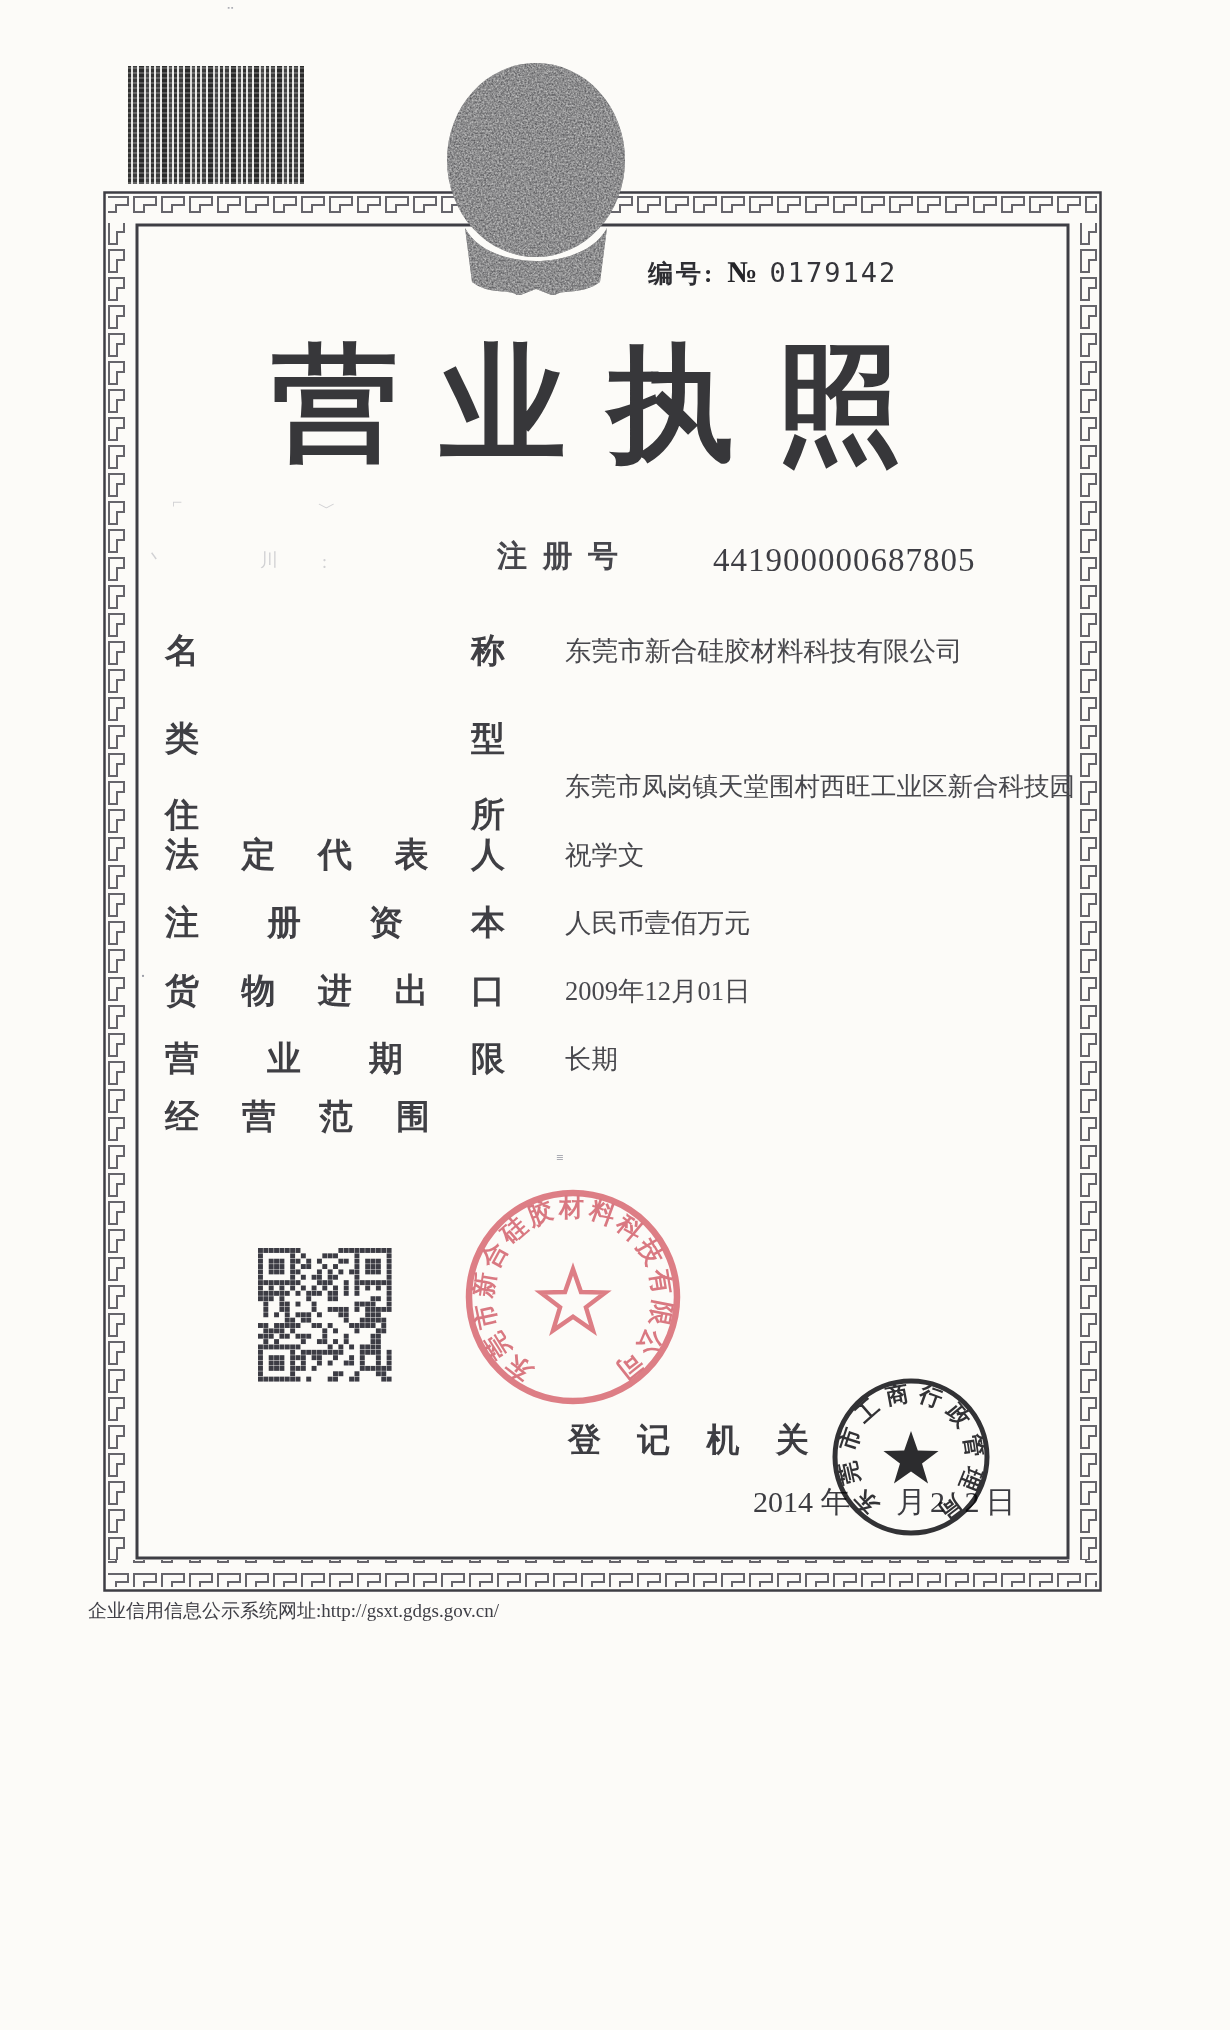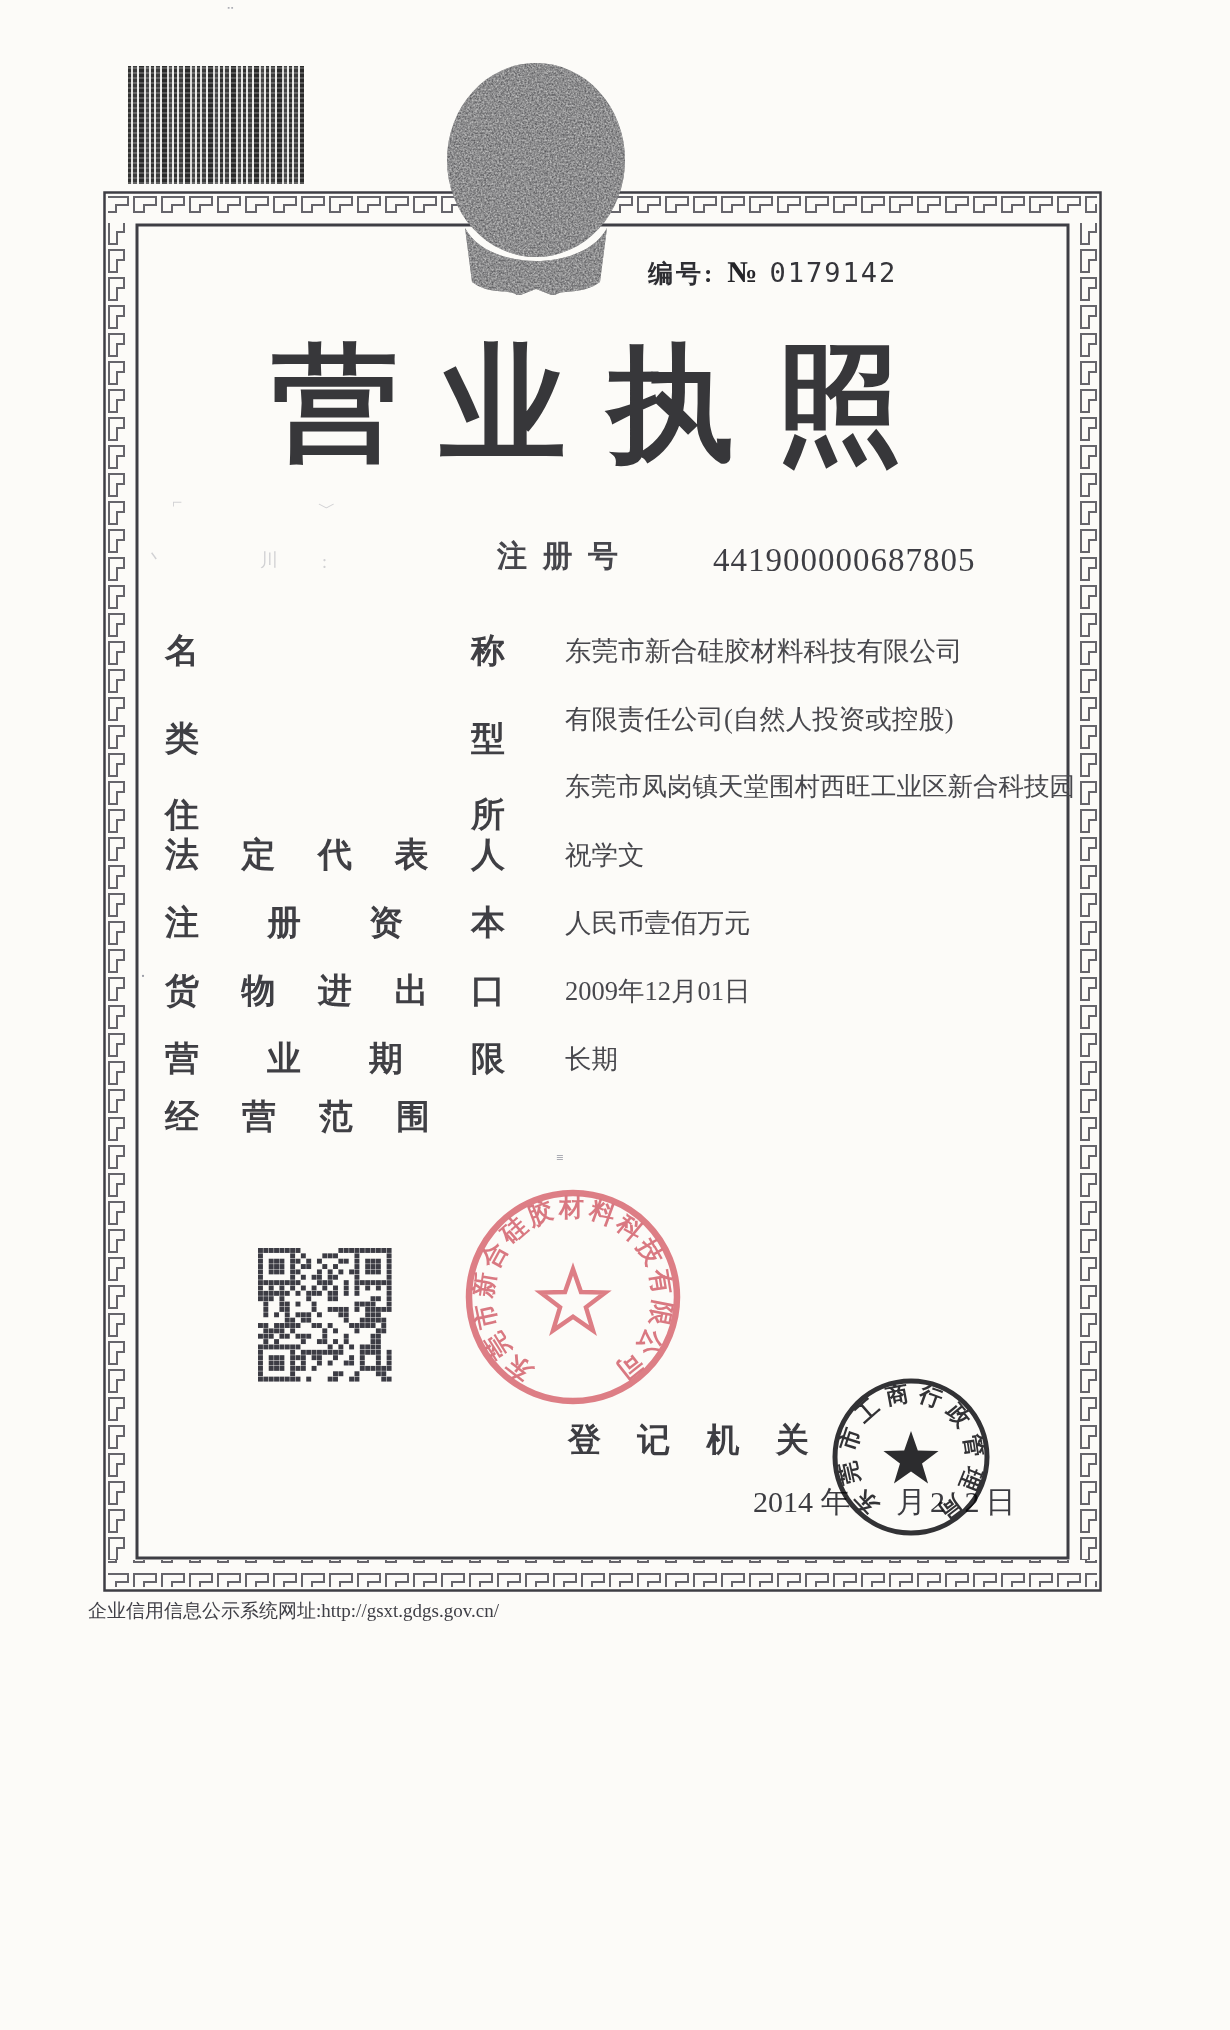--- a/index.html
+++ b/index.html
@@ -113,21 +113,20 @@
 
   <div class="title">营业执照</div>
 
   <div class="reg-label">注 册 号</div>
   <div class="reg-num">441900000687805</div>
 
   <div class="f-label" style="top:628px">名称</div>
   <div class="f-value" style="top:633px">东莞市新合硅胶材料科技有限公司</div>
 
   <div class="f-label" style="top:716px">类型</div>
-  <div class="f-value" style="top:701px">有限责任公司(自然人投资或控股)</div>
 
   <div class="f-label" style="top:792px">住所</div>
   <div class="f-value" style="top:769px;font-size:25.5px">东莞市凤岗镇天堂围村西旺工业区新合科技园</div>
 
   <div class="f-label" style="top:832px">法定代表人</div>
   <div class="f-value" style="top:837px">祝学文</div>
 
   <div class="f-label" style="top:900px">注册资本</div>
   <div class="f-value" style="top:905px">人民币壹佰万元</div>
 

